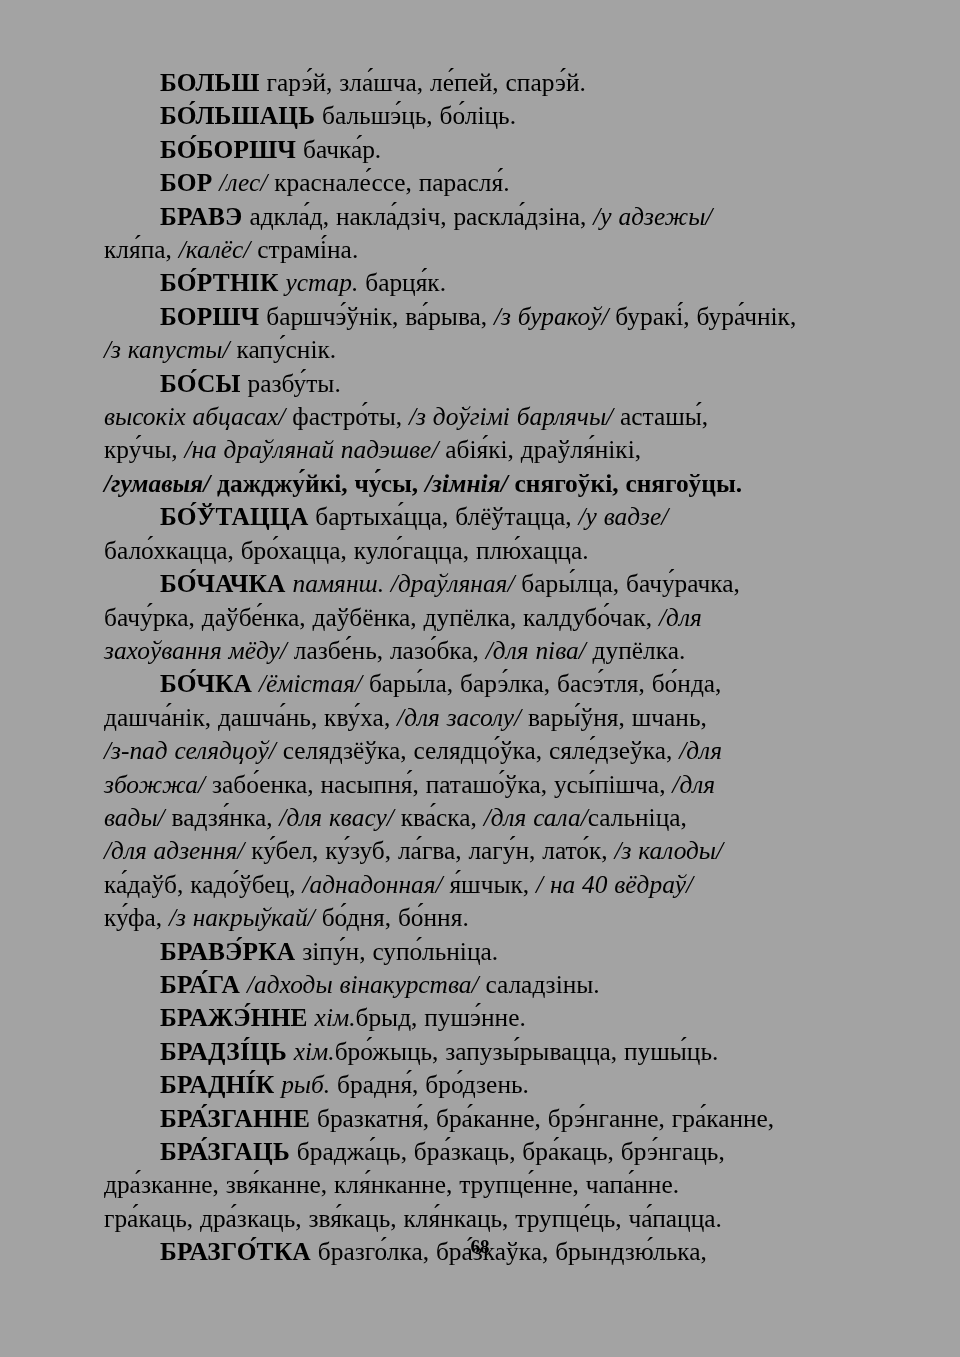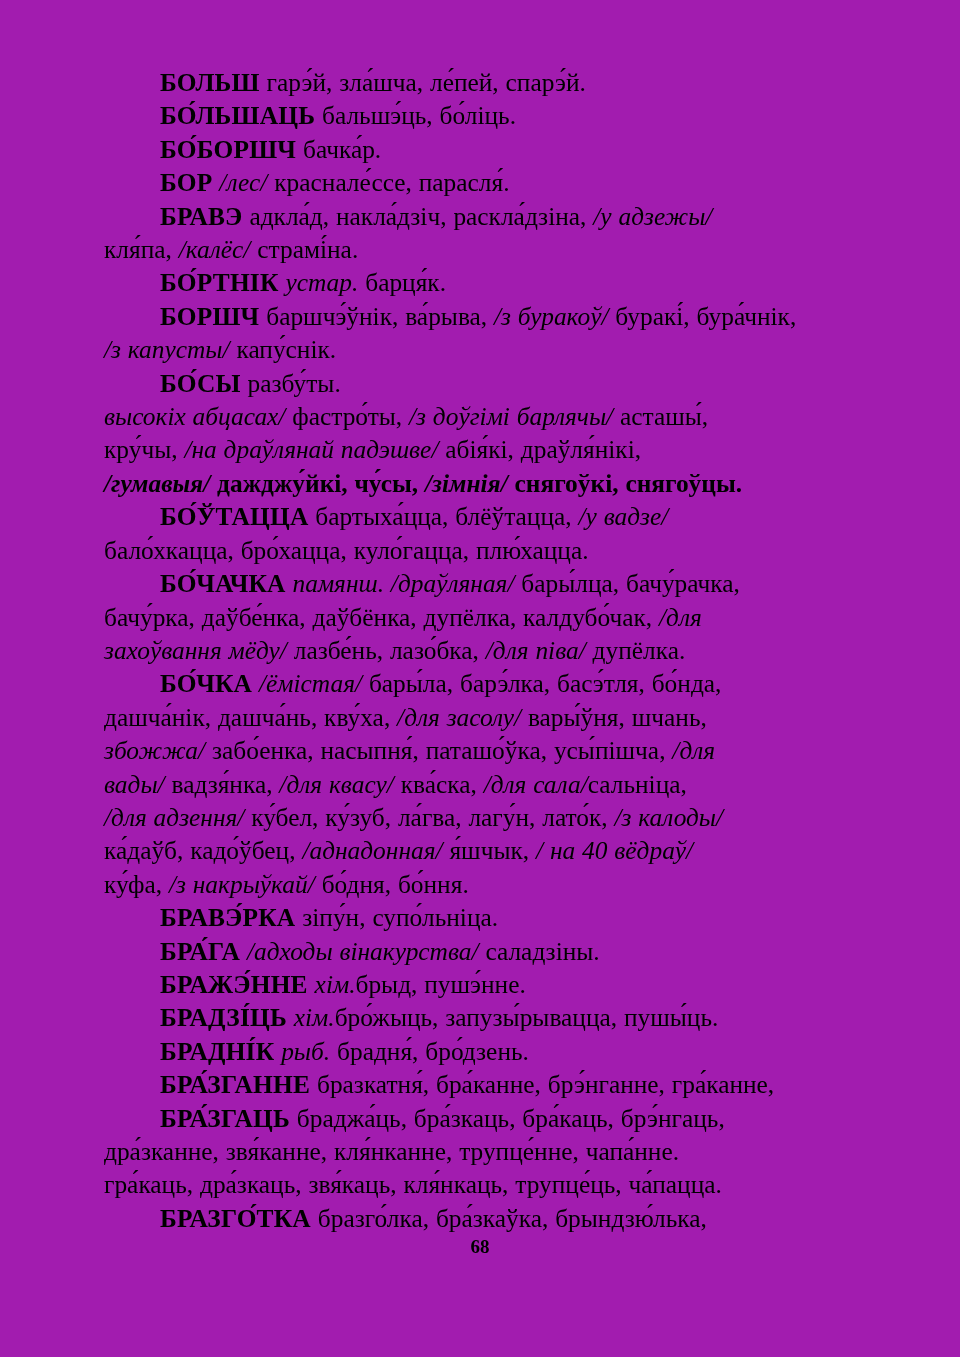--- a/index.html
+++ b/index.html
@@ -15,21 +15,21 @@
     font-family: "Liberation Serif", "DejaVu Serif", serif;
     color: #000000;
     overflow: hidden;
   }
   #page {
     position: absolute;
     left: 0;
     top: 0;
     width: 960px;
     height: 1357px;
-    background: #a21caf;
+    background: #a3a3a3;
   }
   #content {
     position: absolute;
     left: 104px;
     top: 66px;
     width: 752px;
   }
   .entry {
     font-size: 25.4px;
     line-height: 33.4px;
@@ -81,20 +81,21 @@
       <p class="entry" style="text-indent: 0px;"><span class="gloss">высокіх абцасах/</span> фастро́ты, <span class="gloss">/з доўгімі барлячы/</span> асташы́,</p>
       <p class="entry" style="text-indent: 0px;">кру́чы, <span class="gloss">/на драўлянай падэшве/</span> абія́кі, драўля́нікі,</p>
       <p class="entry" style="text-indent: 0px; font-weight: bold;"><span class="gloss">/гумавыя/</span> дажджу́йкі, чу́сы, <span class="gloss">/зімнія/</span> снягоўкі, снягоўцы.</p>
       <p class="entry" style="text-indent: 56px;"><span class="hw">БО́ЎТАЦЦА</span> бартыха́цца, блёўтацца, <span class="gloss">/у вадзе/</span></p>
       <p class="entry short" style="text-indent: 0px;">бало́хкацца, бро́хацца, куло́гацца, плю́хацца.</p>
       <p class="entry" style="text-indent: 56px;"><span class="hw">БО́ЧАЧКА</span> <span class="gloss">памянш.</span> <span class="gloss">/драўляная/</span> бары́лца, бачу́рачка,</p>
       <p class="entry" style="text-indent: 0px;">бачу́рка, даўбе́нка, даўбёнка, дупёлка, калдубо́чак, <span class="gloss">/для</span></p>
       <p class="entry short" style="text-indent: 0px;"><span class="gloss">захоўвання мёду/</span> лазбе́нь, лазо́бка, <span class="gloss">/для піва/</span> дупёлка.</p>
       <p class="entry" style="text-indent: 56px;"><span class="hw">БО́ЧКА</span> <span class="gloss">/ёмістая/</span> бары́ла, барэ́лка, басэ́тля, бо́нда,</p>
       <p class="entry" style="text-indent: 0px;">дашча́нік, дашча́нь, кву́ха, <span class="gloss">/для засолу/</span> вары́ўня, шчань,</p>
+      <p class="entry" style="text-indent: 0px;"><span class="gloss">/з-пад селядцоў/</span> селядзёўка, селядцо́ўка, сяле́дзеўка, <span class="gloss">/для</span></p>
       <p class="entry" style="text-indent: 0px;"><span class="gloss">збожжа/</span> забо́енка, насыпня́, паташо́ўка, усы́пішча, <span class="gloss">/для</span></p>
       <p class="entry" style="text-indent: 0px;"><span class="gloss">вады/</span> вадзя́нка, <span class="gloss">/для квасу/</span> ква́ска, <span class="gloss">/для сала/</span>сальніца,</p>
       <p class="entry" style="text-indent: 0px;"><span class="gloss">/для адзення/</span> ку́бел, ку́зуб, ла́гва, лагу́н, лато́к, <span class="gloss">/з калоды/</span></p>
       <p class="entry" style="text-indent: 0px;">ка́даўб, кадо́ўбец, <span class="gloss">/аднадонная/</span> я́шчык, <span class="gloss">/ на 40 вёдраў/</span></p>
       <p class="entry short" style="text-indent: 0px;">ку́фа, <span class="gloss">/з накрыўкай/</span> бо́дня, бо́ння.</p>
       <p class="entry short" style="text-indent: 56px;"><span class="hw">БРАВЭ́РКА</span> зіпу́н, супо́льніца.</p>
       <p class="entry short" style="text-indent: 56px;"><span class="hw">БРА́ГА</span> <span class="gloss">/адходы вінакурства/</span> саладзіны.</p>
       <p class="entry short" style="text-indent: 56px;"><span class="hw">БРАЖЭ́ННЕ</span> <span class="gloss">хім.</span>брыд, пушэ́нне.</p>
       <p class="entry short" style="text-indent: 56px;"><span class="hw">БРАДЗІ́ЦЬ</span> <span class="gloss">хім.</span>бро́жыць, запузы́рывацца, пушы́ць.</p>
       <p class="entry short" style="text-indent: 56px;"><span class="hw">БРАДНІ́К</span> <span class="gloss">рыб.</span> брадня́, бро́дзень.</p>

